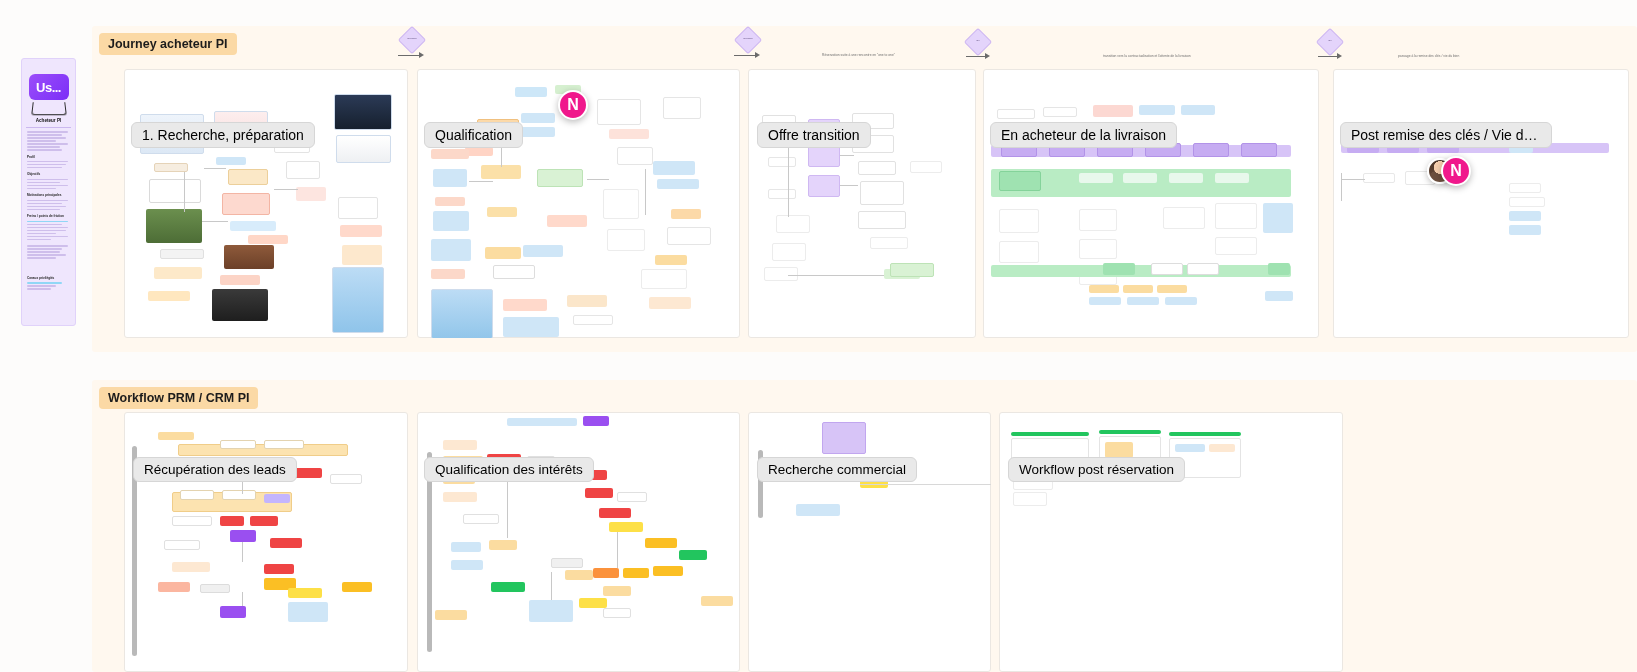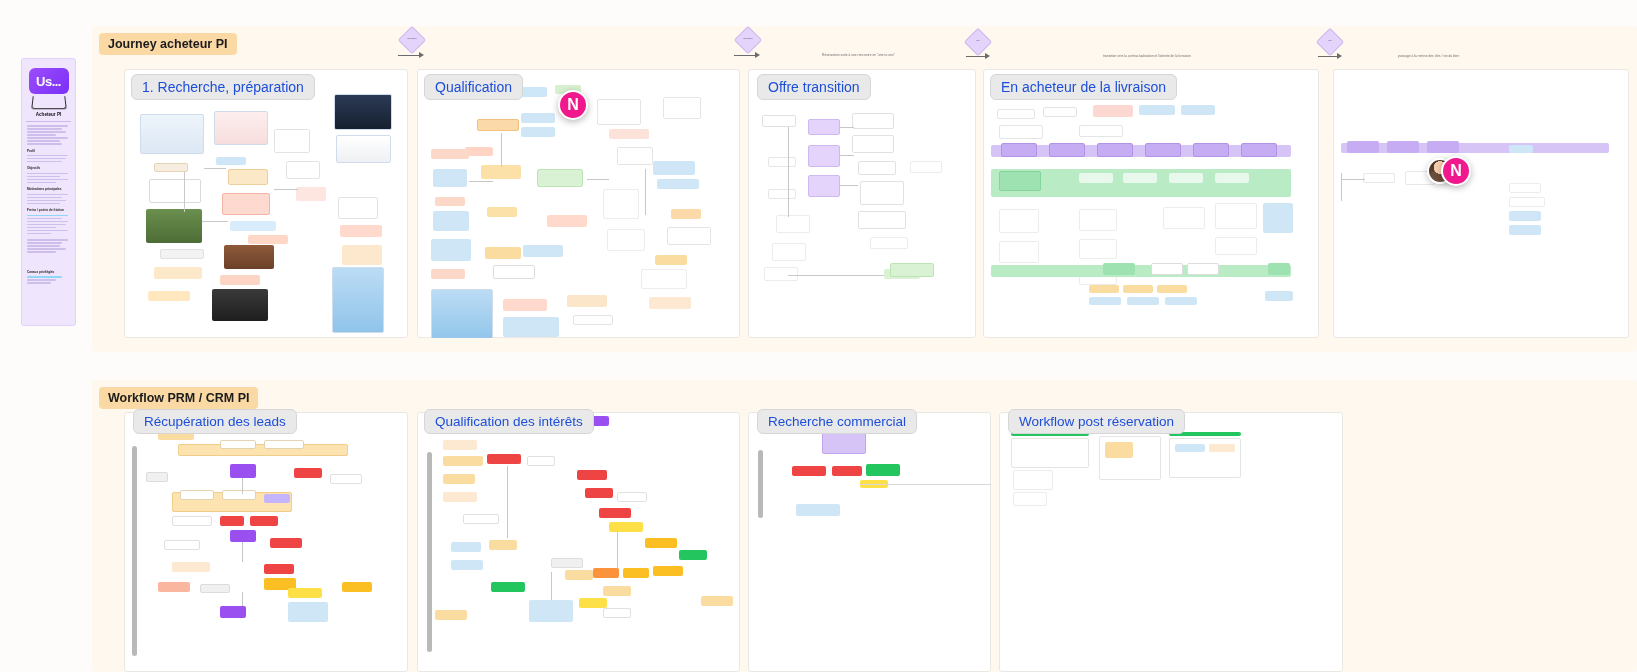--- a/index.html
+++ b/index.html
@@ -22,21 +22,21 @@
     left: 21px; top: 58px;
     width: 55px; height: 268px;
     background: #efe6fd;
     border: 1px solid #e0d2fa;
     border-radius: 3px;
     overflow: hidden;
     padding: 4px 3px;
   }
   .persona-badge {
     width: 40px; height: 26px;
-    margin: 5px auto 0 auto;
+    margin: 11px auto 0 auto;
     background: linear-gradient(135deg,#9b4dfa,#7b2ff7);
     border-radius: 6px;
     color: #fff;
     font-size: 13px; font-weight: 700;
     display: flex; align-items: center; justify-content: center;
     letter-spacing: -0.5px;
   }
   .persona-shape {
     width: 34px; height: 13px;
     margin: 2px auto 3px auto;
@@ -86,30 +86,31 @@
     position: absolute;
     background: #ffffff;
     border: 1px solid #ebe7e2;
     border-radius: 3px;
     overflow: hidden;
   }
   .panel-title {
     position: absolute;
     background: #e9e9e9;
     border: 1px solid #d6d6d6;
-    color: #1d4ed8;
+    color: #000000;
     font-size: 13.5px;
     font-weight: 500;
     padding: 4px 10px;
     border-radius: 6px;
     white-space: nowrap;
     z-index: 6;
     max-width: 212px;
     overflow: hidden;
     text-overflow: ellipsis;
+    margin-top: 48px;
   }
   .panel-title.big { font-size: 14px; }
 
   
   .diamond {
     position: absolute;
     width: 20px; height: 20px;
     background: #e4d4fb;
     border: 1px solid #cdb6f2;
     transform: rotate(45deg);
@@ -420,20 +421,21 @@
     <div class="nd" style="left:106px; top:216px; width:30px; height:8px; background:#fbdca0;"></div>
     <div class="nd" style="left:140px; top:216px; width:30px; height:8px; background:#fbdca0;"></div>
     <div class="nd" style="left:174px; top:216px; width:30px; height:8px; background:#fbdca0;"></div>
     <div class="nd" style="left:106px; top:228px; width:32px; height:8px; background:#cfe6f7;"></div>
     <div class="nd" style="left:144px; top:228px; width:32px; height:8px; background:#cfe6f7;"></div>
     <div class="nd" style="left:182px; top:228px; width:32px; height:8px; background:#cfe6f7;"></div>
     <div class="nd" style="left:282px; top:222px; width:28px; height:10px; background:#cfe6f7;"></div>
   </div>
 
   <div class="panel" style="left:1333px; top:69px; width:296px; height:269px;"></div>
+  <div class="panel-title big" style="left:1340px; top:74px;">Post remise des clés / Vie du ...</div>
   <div style="position:absolute; left:1333px; top:69px; width:296px; height:269px; overflow:hidden;">
     <div class="swimlane" style="left:8px; top:74px; width:268px; height:10px; background:#d7c4f7;"></div>
     <div class="nd" style="left:14px; top:72px; width:32px; height:12px; background:#c6acf2;"></div>
     <div class="nd" style="left:54px; top:72px; width:32px; height:12px; background:#c6acf2;"></div>
     <div class="nd" style="left:94px; top:72px; width:32px; height:12px; background:#c6acf2;"></div>
     <div class="nd" style="left:176px; top:76px; width:24px; height:8px; background:#cfe6f7;"></div>
     <div class="nd" style="left:30px; top:104px; width:32px; height:10px; background:#fff; border:1px solid #e8e8e8;"></div>
     <div class="nd" style="left:72px; top:102px; width:30px; height:14px; background:#fff; border:1px solid #e8e8e8;"></div>
     <div class="nd" style="left:176px; top:114px; width:32px; height:10px; background:#fff; border:1px solid #ececec;"></div>
     <div class="nd" style="left:176px; top:128px; width:36px; height:10px; background:#fff; border:1px solid #ececec;"></div>

